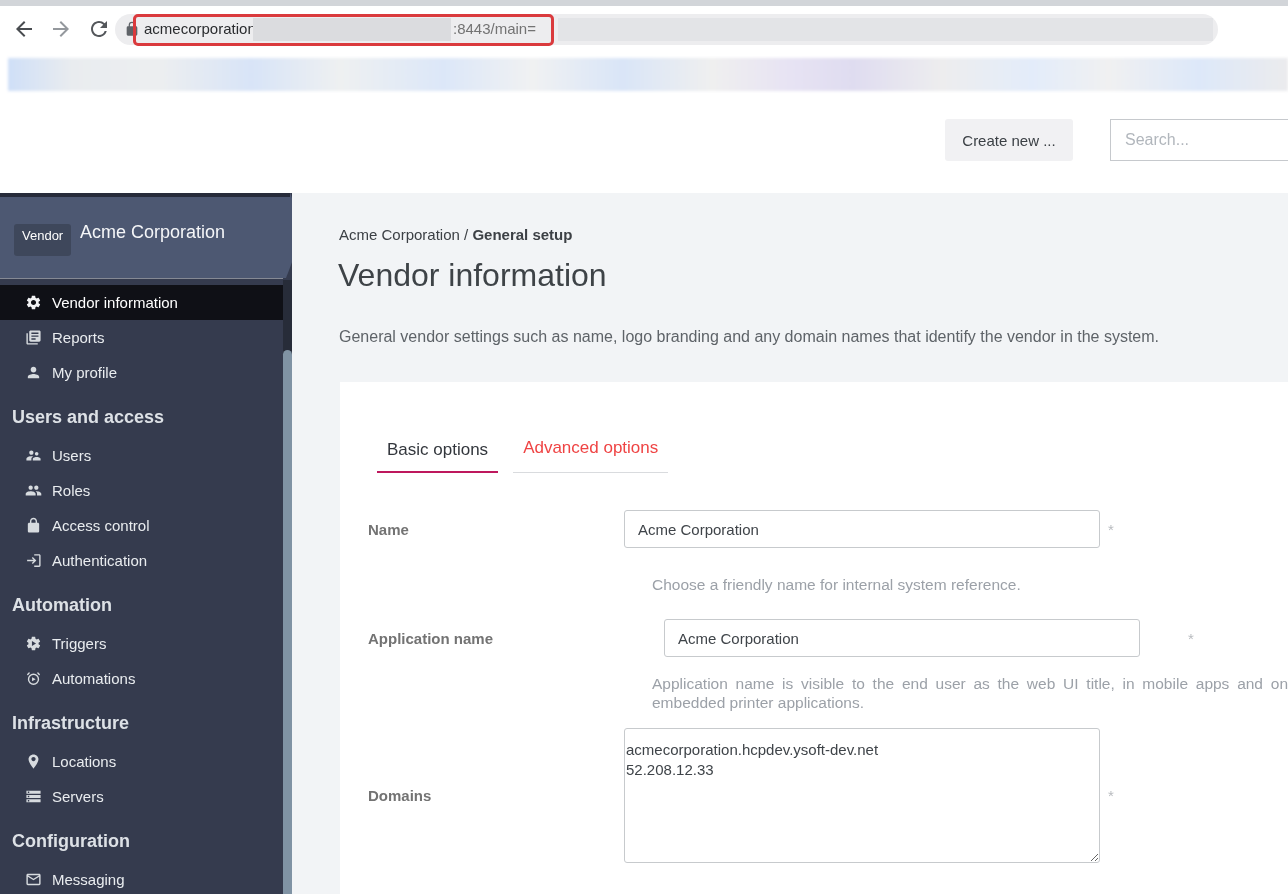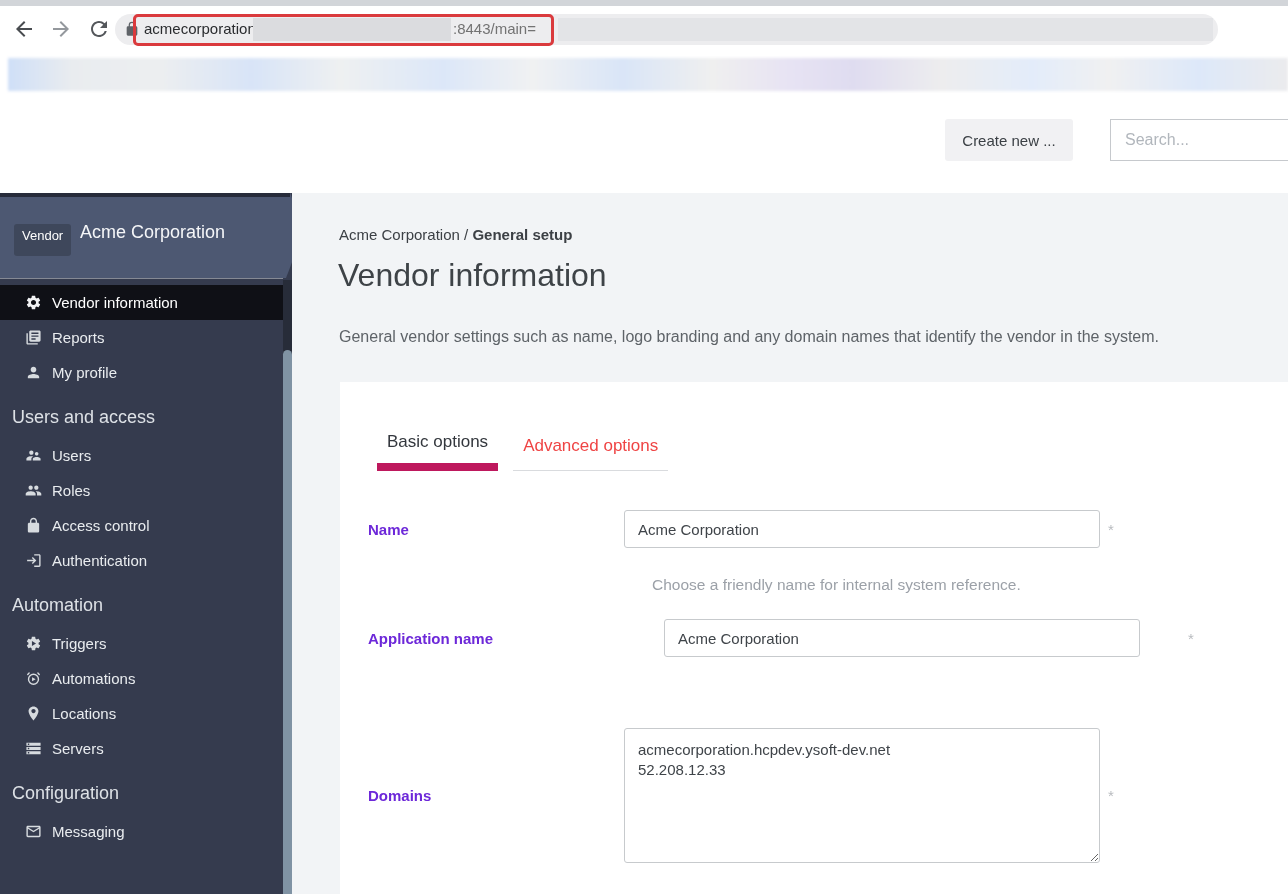--- a/index.html
+++ b/index.html
@@ -39,46 +39,46 @@
     clip-path:polygon(0 0, 95.8% 0, 100% 47%, 94.4% 100%, 0 100%); }
   .banner-top-strip { position:absolute; top:0; left:0; width:290px; height:4px; background:#272c3a; }
   .banner-sep { position:absolute; top:85px; left:0; width:283px; height:1px; background:rgba(255,255,255,.4); z-index:2; }
   .vendor-badge { position:absolute; left:14px; top:31px; background:#3e475b; color:#fefefe; font-size:13px; line-height:13px; padding:5px 8px 14px; border-radius:3px; }
   .vendor-name { position:absolute; left:80px; top:29px; font-size:18px; color:#f5f6f8; }
   .menu { position:absolute; top:92px; left:0; width:283px; }
   .menu-item { height:35px; display:flex; align-items:center; padding-left:25px; color:#e9ecef; font-size:15px; cursor:pointer; }
   .menu-item svg { width:17px; height:17px; margin-right:10px; fill:#d7dbdf; flex:none; }
   .menu-item.active { background:#0f1016; color:#fff; }
   .menu-item.active svg { fill:#f2f3f5; }
-  .menu-section { font-size:18px; color:#dde1e6; padding:17px 0 10px 12px; line-height:21px; }
+  .menu-section { font-size:18px; color:#dde1e6; padding:17px 0 10px 12px; line-height:21px;font-weight:bold; }
   .scroll-track { position:absolute; right:0; top:87px; bottom:0; width:9px; background:#272c39; }
   .scroll-thumb { position:absolute; right:0; top:157px; bottom:0; width:9px; background:#8093a4; border-radius:5px 5px 0 0; cursor:pointer; }
   
   .content { position:absolute; left:292px; top:193px; width:996px; height:701px; background:#f2f4f6; }
   .breadcrumb { position:absolute; left:47px; top:33px; font-size:15px; color:#3c4045; }
   .breadcrumb .crumb-link { cursor:pointer; }
   .breadcrumb .crumb-current { font-weight:bold; }
   .page-title { position:absolute; left:46px; top:62px; font-size:32px; line-height:40px; color:#3e4347; font-weight:400; }
   .page-desc { position:absolute; left:47px; top:135px; font-size:16px; color:#5e6368; }
   .card { position:absolute; left:48px; top:189px; right:0; height:522px; background:#fff; }
   .tabs { position:absolute; left:37px; top:50px; display:flex; align-items:flex-end; }
   .tab { font-size:17px; padding:0 10px 11px; margin-right:15px; cursor:pointer; }
-  .tab.active { border-bottom:8px solid #be185d; color:#33373d; }
+  .tab.active { border-bottom:2px solid #be185d; color:#33373d;margin-top:8px; }
   .tab.inactive { border-bottom:1px solid #d9dbde; padding-bottom:14px; color:#ef4444; }
   .field-row { position:absolute; left:28px; display:flex; align-items:center; }
-  .field-label { width:256px; font-weight:bold; font-size:15px; color:#6d28d9; }
+  .field-label { width:256px; font-weight:bold; font-size:15px; color:#737373; }
   .text-input { width:476px; height:38px; border:1px solid #c7cacd; border-radius:3px; padding:0 13px; font-size:15px; color:#3f4449; background:#fff; font-family:inherit; outline:none; }
   .req-star { margin-left:8px; color:#b8bbbf; font-size:15px; }
   .field-help { position:absolute; left:312px; font-size:15.5px; color:#9ca1a8; line-height:19px; }
   .row-name { top:128px; }
   .help-name { top:193px;text-align:right; }
   .row-app { top:237px;gap:40px; }
   .help-app { top:292px; width:636px; text-align:justify; }
   .row-domains { top:346px; }
-  .domains-area { width:476px; height:135px; border:1px solid #c7cacd; border-radius:3px; padding:11px 13px; font-size:15px; line-height:20px; color:#3f4449; background:#fff; font-family:inherit; resize:vertical; outline:none; }
+  .domains-area { width:476px; height:135px; border:1px solid #c7cacd; border-radius:3px; padding:11px 1px; font-size:15px; line-height:20px; color:#3f4449; background:#fff; font-family:inherit; resize:vertical; outline:none; }
 </style>
 </head>
 <body>
 
 <div class="chrome">
   <div class="chrome-top-strip"></div>
   <button class="nav-btn btn-back">
     <svg viewBox="0 0 24 24">
         <path fill="currentColor" d="M20 11H7.83l5.59-5.59L12 4l-8 8 8 8 1.41-1.41L7.83 13H20v-2z"></path>
       </svg>
@@ -174,20 +174,21 @@
     </div>
     <div class="menu-item">
       <svg viewBox="0 0 24 24">
           <circle cx="12" cy="13" r="7" fill="none" stroke="#d7dbdf" stroke-width="2"></circle>
           <path d="M5.8 4.4 3.9 6.3M18.2 4.4l1.9 1.9" fill="none" stroke="#d7dbdf" stroke-width="2" stroke-linecap="round"></path>
           <path d="M10 10.2v5.6L15 13z"></path>
         </svg>
       <span>Automations</span>
     </div>
 
+    <div class="menu-section">Infrastructure</div>
     <div class="menu-item">
       <svg viewBox="0 0 24 24">
           <path d="M12 2C8.13 2 5 5.13 5 8.5c0 5.25 7 13.5 7 13.5s7-8.25 7-13.5C19 5.13 15.87 2 12 2zm0 9.5c-1.66 0-3-1.34-3-3s1.34-3 3-3 3 1.34 3 3-1.34 3-3 3z"></path>
         </svg>
       <span>Locations</span>
     </div>
     <div class="menu-item">
       <svg viewBox="0 0 24 24">
           <path d="M2 20h20v-4H2v4zm2-3h2v2H4v-2zM2 4v4h20V4H2zm4 3H4V5h2v2zm-4 7h20v-4H2v4zm2-3h2v2H4v-2z"></path>
         </svg>
@@ -225,20 +226,21 @@
       <input class="text-input" type="text" value="Acme Corporation" style="">
       <span class="req-star">*</span>
     </div>
     <div class="field-help help-name">Choose a friendly name for internal system reference.</div>
 
     <div class="field-row row-app">
       <span class="field-label">Application name</span>
       <input class="text-input" type="text" value="Acme Corporation" style="">
       <span class="req-star">*</span>
     </div>
+    <div class="field-help help-app">Application name is visible to the end user as the web UI title, in mobile apps and on embedded printer applications.</div>
 
     <div class="field-row row-domains">
       <span class="field-label">Domains</span>
       <textarea class="domains-area" spellcheck="false" style="">acmecorporation.hcpdev.ysoft-dev.net
 52.208.12.33</textarea>
       <span class="req-star">*</span>
     </div>
   </div>
 </div>
 

